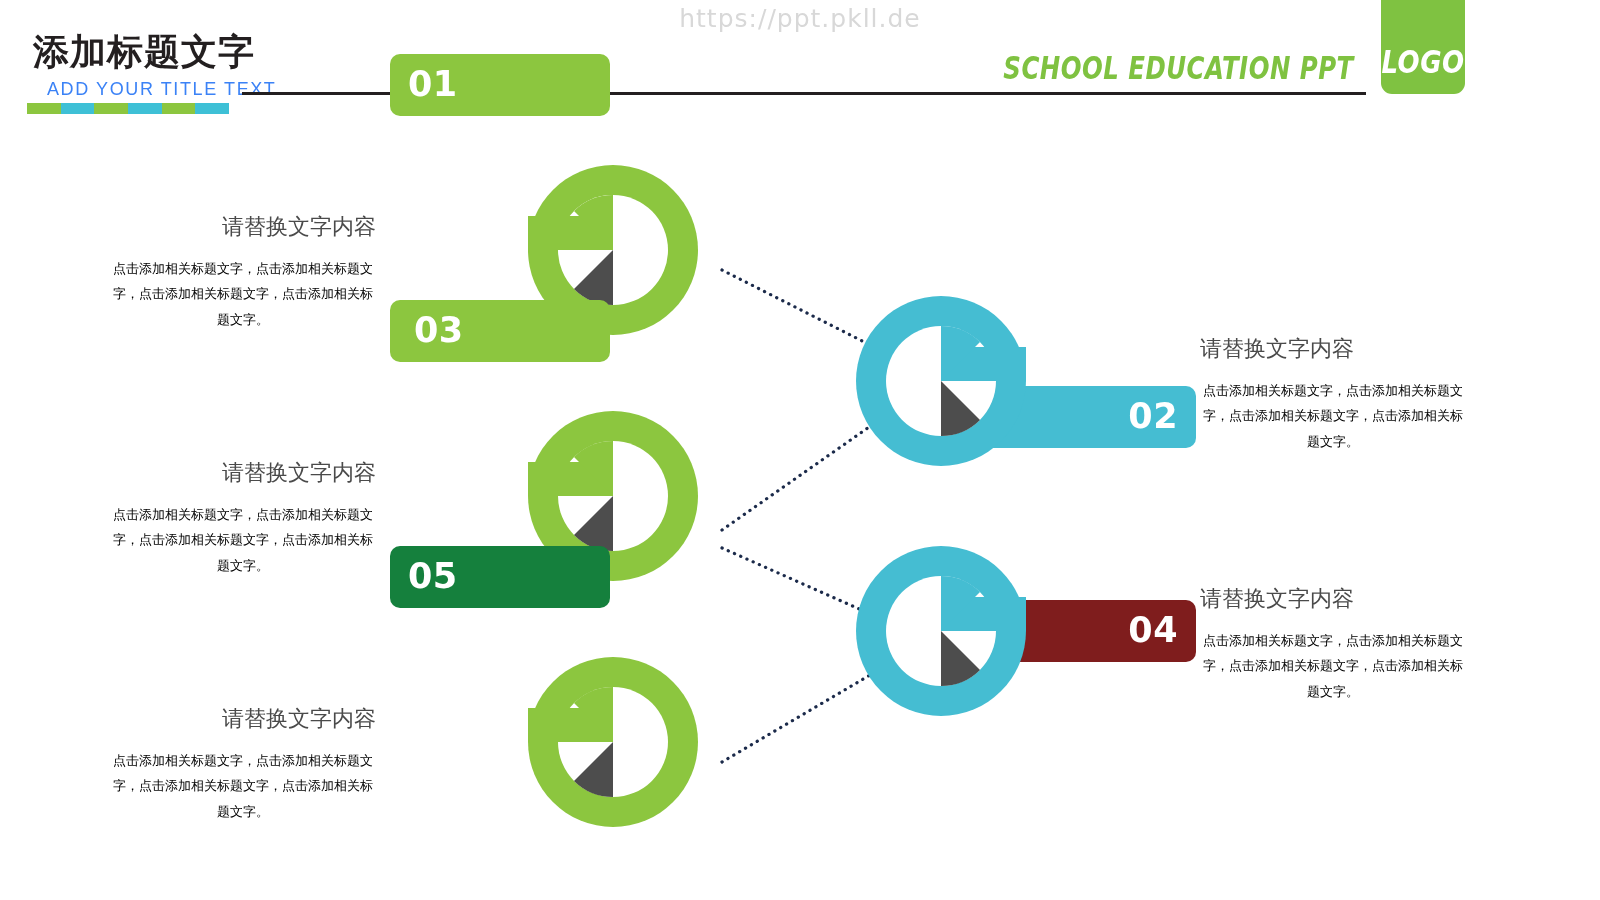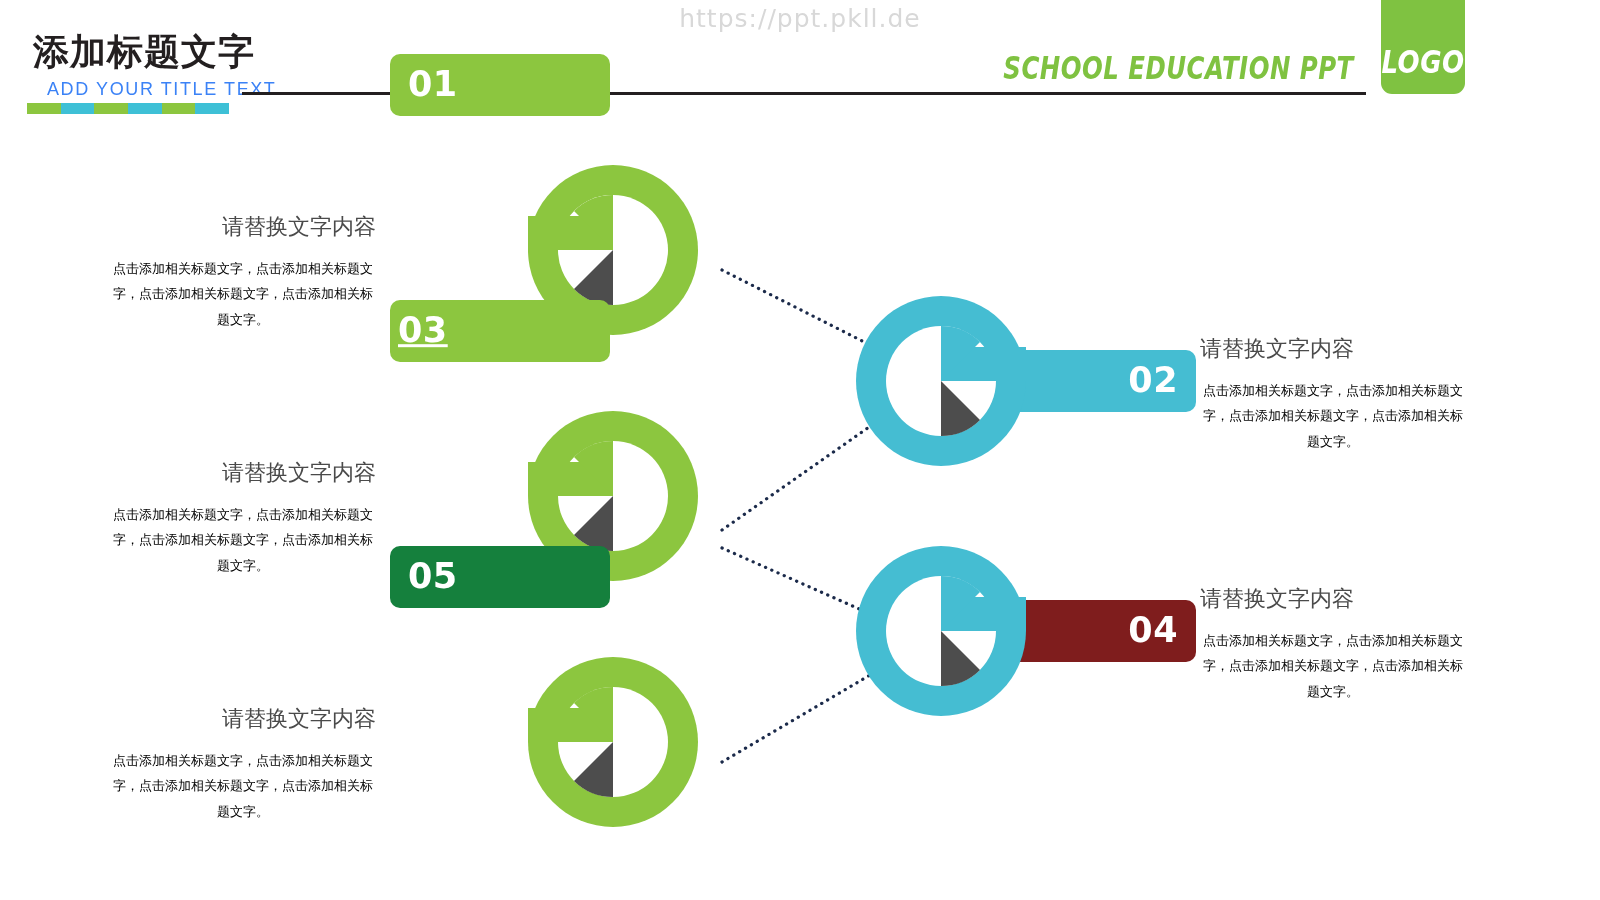--- a/index.html
+++ b/index.html
@@ -219,21 +219,21 @@
     </div>
 
     <div class="txt right-align" style="left:110px; top:218px;">
       <div class="heading">请替换文字内容</div>
       <div class="body">点击添加相关标题文字，点击添加相关标题文字，点击添加相关标题文字，点击添加相关标题文字。</div>
     </div>
   </div>
 
   <div class="node" style="left:0; top:246px;">
     <div class="bar" style="left:390px; width:220px; background:#8cc63f;">
-      <div class="bar-num" style="left:8px;text-decoration:underline;">03</div>
+      <div class="bar-num" style="left:24px;">03</div>
     </div>
 
     <div class="icon-wrap" style="left:528px; top:165px;">
       <svg viewBox="0 0 170 170" width="170" height="170">
         <circle cx="85" cy="85" r="85" fill="#8cc63f"></circle>
         <circle cx="85" cy="85" r="55" fill="#ffffff"></circle>
         <path d="M0 51 H85 V85 H0 Z" fill="#8cc63f"></path>
         <path d="M46 46 L85 85 L85 30 A55 55 0 0 0 46 46 Z" fill="#8cc63f"></path>
         <path d="M85 85 L46 124 A55 55 0 0 0 85 140 Z" fill="#4d4d4d"></path>
       </svg>
@@ -260,21 +260,21 @@
       </svg>
     </div>
 
     <div class="txt right-align" style="left:110px; top:218px;">
       <div class="heading">请替换文字内容</div>
       <div class="body">点击添加相关标题文字，点击添加相关标题文字，点击添加相关标题文字，点击添加相关标题文字。</div>
     </div>
   </div>
 
   <div class="node" style="left:856px; top:296px;">
-    <div class="bar" style="left:120px; width:220px; background:#45bdd2;">
+    <div class="bar" style="left:120px; width:220px; background:#45bdd2;margin-top:36px;">
       <div class="bar-num" style="right:18px;">02</div>
     </div>
 
     <div class="icon-wrap" style="left:0; top:0;">
       <svg viewBox="0 0 170 170" width="170" height="170">
         <g transform="translate(170,0) scale(-1,1)">
           <circle cx="85" cy="85" r="85" fill="#45bdd2"></circle>
           <circle cx="85" cy="85" r="55" fill="#ffffff"></circle>
           <path d="M0 51 H85 V85 H0 Z" fill="#45bdd2"></path>
           <path d="M46 46 L85 85 L85 30 A55 55 0 0 0 46 46 Z" fill="#45bdd2"></path>

